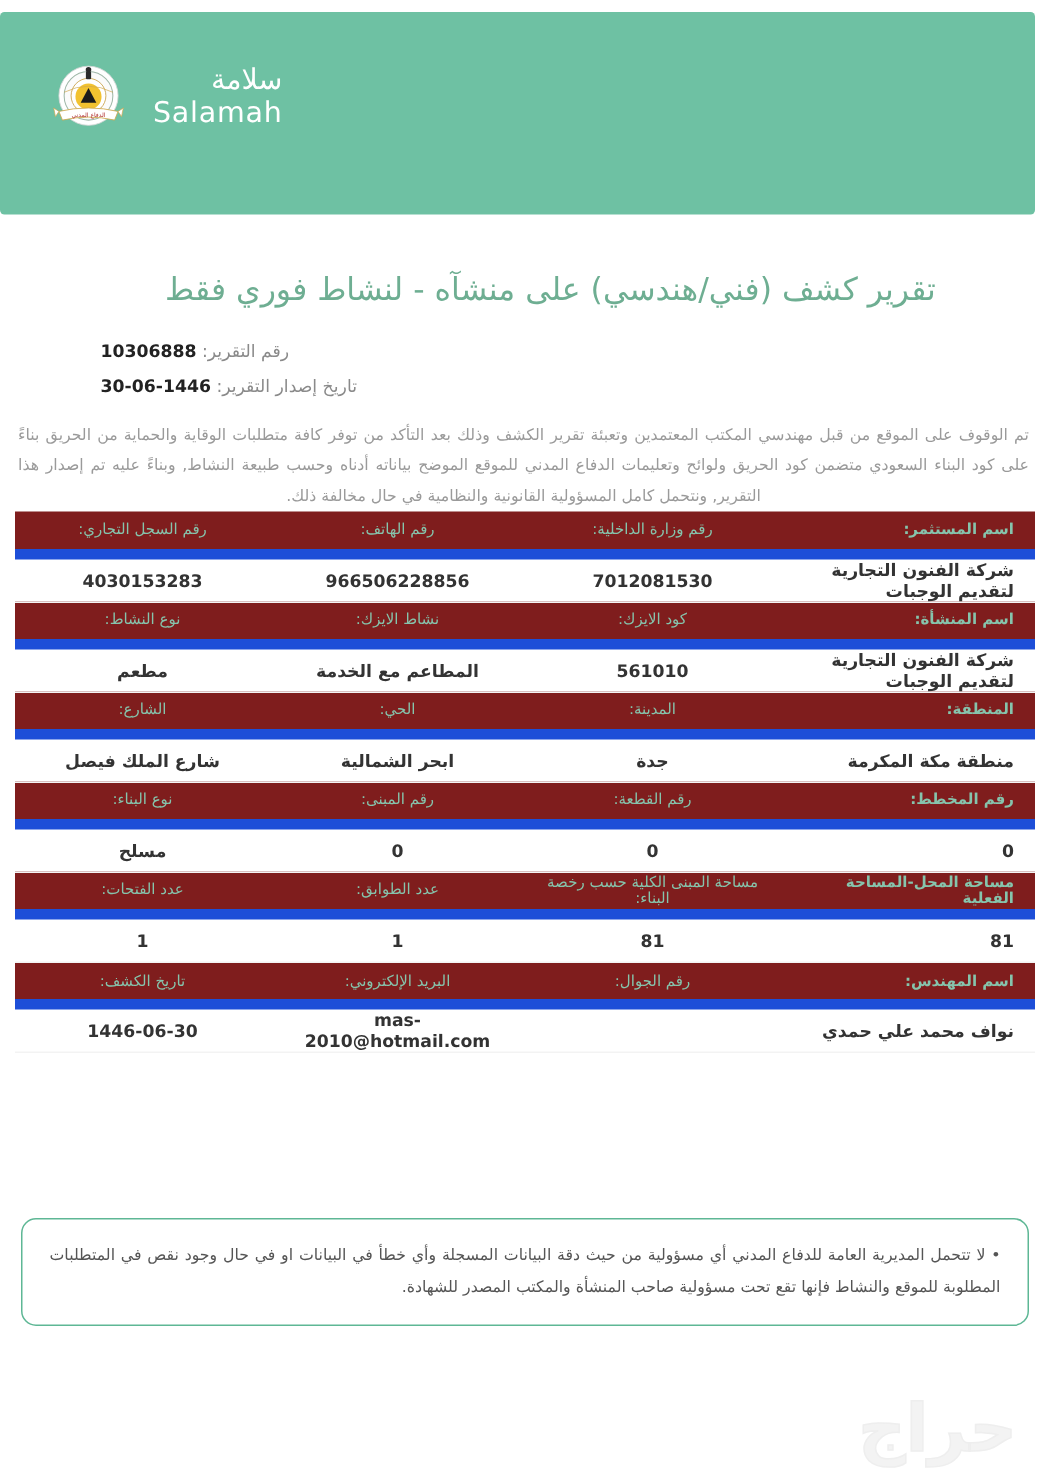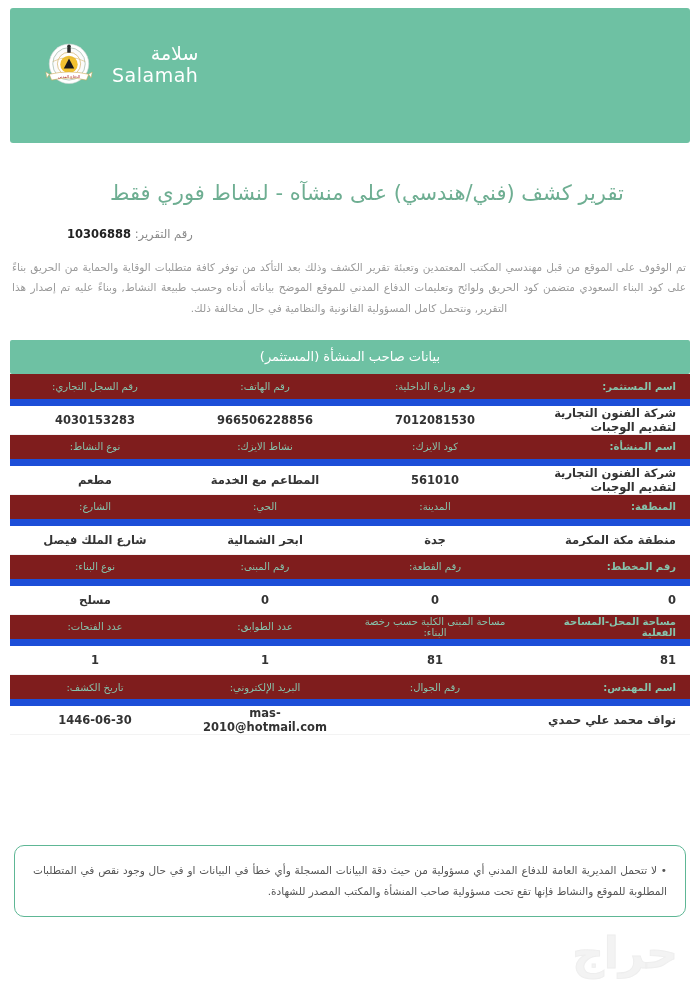--- a/index.html
+++ b/index.html
@@ -13,21 +13,21 @@
     position: relative;
     width: 700px;
     height: 982px;
     background: #ffffff;
     overflow: hidden;
   }
 
   
   .header {
     position: relative;
-    margin: 8px 10px 0 10px;
+    margin: 8px 10px 0 0;
     height: 135px;
     background: #6EC1A3;
     border-radius: 3px;
     display: flex;
     align-items: center;
     justify-content: flex-end;
     padding-left: 0;
     padding-right: 0;
   }
   .brand {
@@ -197,25 +197,28 @@
     </div>
   </div>
 
   <div class="title">تقرير كشف (فني/هندسي) على منشآه - لنشاط فوري فقط</div>
 
   <div class="meta">
     <div class="meta-line">
       <span class="meta-label">رقم التقرير:</span>
       <span class="meta-value">10306888</span>
     </div>
+    <div class="meta-line">
+      <span class="meta-label">تاريخ إصدار التقرير:</span>
+      <span class="meta-value">1446-06-30</span>
+    </div>
   </div>
 
   <div class="intro">تم الوقوف على الموقع من قبل مهندسي المكتب المعتمدين وتعبئة تقرير الكشف وذلك بعد التأكد من توفر كافة متطلبات الوقاية والحماية من الحريق بناءً على كود البناء السعودي متضمن كود الحريق ولوائح وتعليمات الدفاع المدني للموقع الموضح بياناته أدناه وحسب طبيعة النشاط, وبناءً عليه تم إصدار هذا التقرير, ونتحمل كامل المسؤولية القانونية والنظامية في حال مخالفة ذلك.</div>
 
-  <div class="section-bar">بيانات صاحب المنشأة (المستثمر)</div>
   <table class="grid">
     <tbody>
       <tr class="labels">
         <td class="r">اسم المستثمر:</td>
         <td class="c">رقم وزارة الداخلية:</td>
         <td class="c">رقم الهاتف:</td>
         <td class="c">رقم السجل التجاري:</td>
       </tr>
       <tr class="values">
         <td class="r">شركة الفنون التجارية لتقديم الوجبات</td>

